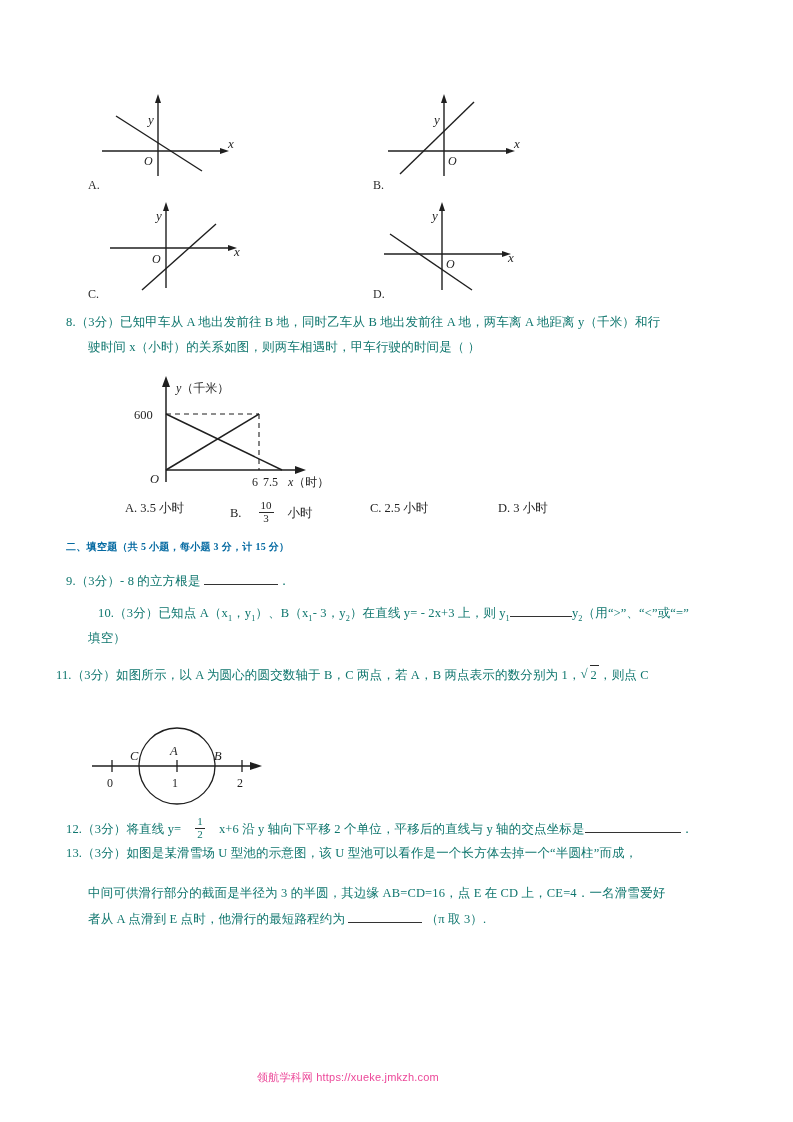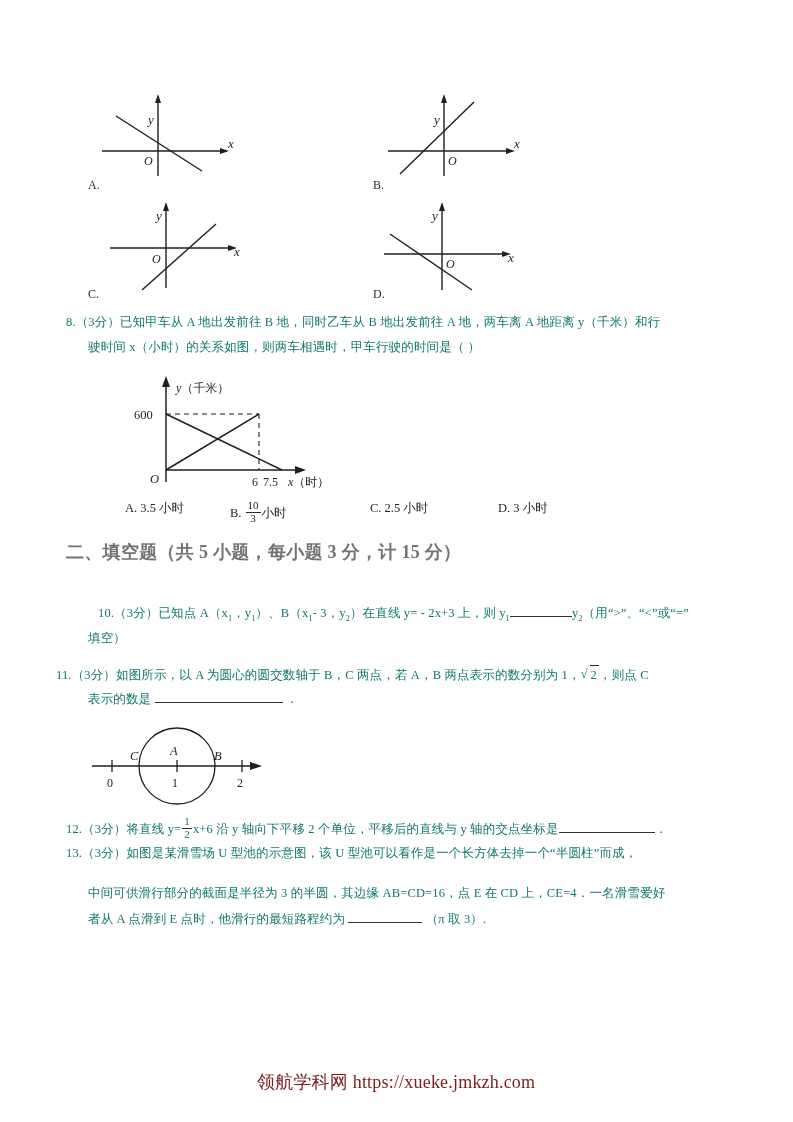--- a/index.html
+++ b/index.html
@@ -24,43 +24,43 @@
   .q-line {
     font-size: 12.5px;
     line-height: 1.55;
     letter-spacing: 0.15px;
     color: #0f766e;
     font-family: Liberation Serif, serif;
   }
 
   .section-head {
     font-weight: bold;
-    font-size: 18px;
+    font-size: 10px;
     letter-spacing: 0.3px;
-    color: #737373;
+    color: #0369a1;
   }
 
   .blank {
     display: inline-block;
     border-bottom: 1px solid #333;
     vertical-align: baseline;
   }
   .b-sm { width: 62px; }
   .b-md { width: 74px; }
   .b-lg { width: 128px; }
   .b-xl { width: 96px; }
 
   
   .frac {
     display: inline-block;
     vertical-align: -0.48em;
     text-align: center;
     font-size: 11px;
     line-height: 1.08;
-    margin: 0 1px;
+    margin: 0 14px;
   }
   .frac .num { display: block; padding: 0 2px; }
   .frac .den { display: block; border-top: 1px solid #2a2a2a; padding: 0 2px; }
 
   
   .sqrt { display: inline-block; position: relative; padding-left: 9px; }
   .sqrt::before {
     content: "√";
     position: absolute;
     left: 0; top: -1px;
@@ -87,23 +87,23 @@
 
   
   .choice { position: absolute; font-size: 12.5px; color: #242424; }
 
   
   .numline { position: absolute; }
 
   
   .watermark {
     position: absolute;
-    font-family: Liberation Serif, serif;
-    font-size: 18px;
-    color: #7f1d1d;
+    font-family: Liberation Sans, sans-serif;
+    font-size: 11px;
+    color: #ec4899;
     letter-spacing: 0.2px;
     white-space: nowrap;
   }
 </style>
 </head>
 <body>
 
 <div class="page">
 
   <div class="opt-graph" style="left:96px; top:88px;">
@@ -213,33 +213,32 @@
     <span>C.</span>
     <span>2.5 小时</span>
   </div>
   <div class="choice" style="left:498px; top:500px;">
     <span>D.</span>
     <span>3 小时</span>
   </div>
 
   <div class="section-head" style="position:absolute; left:66px; top:540px;">二、填空题（共 5 小题，每小题 3 分，计 15 分）</div>
 
+  <div class="q-line" style="position:absolute; left:66px; top:572px;">
+    <span>9.</span><span>（3分）</span><span>- 8 的立方根是</span>
+    <span class="blank b-md"></span><span>．</span>
+  </div>
 
   <div class="q-line" style="position:absolute; left:66px; top:604px; width:676px;margin-left:32px;">
     <span>10.</span><span>（3分）</span><span>已知点 A（x</span><sub>1</sub><span>，y</span><sub>1</sub><span>）、B（x</span><sub>1</sub><span>- 3，y</span><sub>2</sub><span>）在直线 y= - 2x+3 上，则 y</span><sub>1</sub><span class="blank b-sm"></span><span>y</span><sub>2</sub><span>（用“&gt;”、“&lt;”或“=”</span>
   </div>
   <div class="q-line" style="position:absolute; left:88px; top:629px;">填空）</div>
 
   <div class="q-line" style="position:absolute; left:56px; top:665px; width:680px;">
     <span>11.</span><span>（3分）</span><span>如图所示，以 A 为圆心的圆交数轴于 B，C 两点，若 A，B 两点表示的数分别为 1，</span><span class="sqrt"><span class="rad">2</span></span><span>，则点 C</span>
-  </div>
-  <div class="q-line" style="position:absolute; left:88px; top:690px;">
-    <span>表示的数是</span>
-    <span class="blank b-lg"></span>
-    <span>．</span>
   </div>
 
   <div class="numline" style="left:82px; top:722px;">
     <svg width="230" height="88" viewBox="0 0 230 88">
 
       <line x1="10" y1="44" x2="170" y2="44" stroke="#1f1f1f" stroke-width="1.4"></line>
       <polygon points="180,44 168,40 168,48" fill="#1f1f1f"></polygon>
 
       <line x1="30" y1="38" x2="30" y2="50" stroke="#1f1f1f" stroke-width="1.3"></line>
       <line x1="95" y1="38" x2="95" y2="50" stroke="#1f1f1f" stroke-width="1.3"></line>

